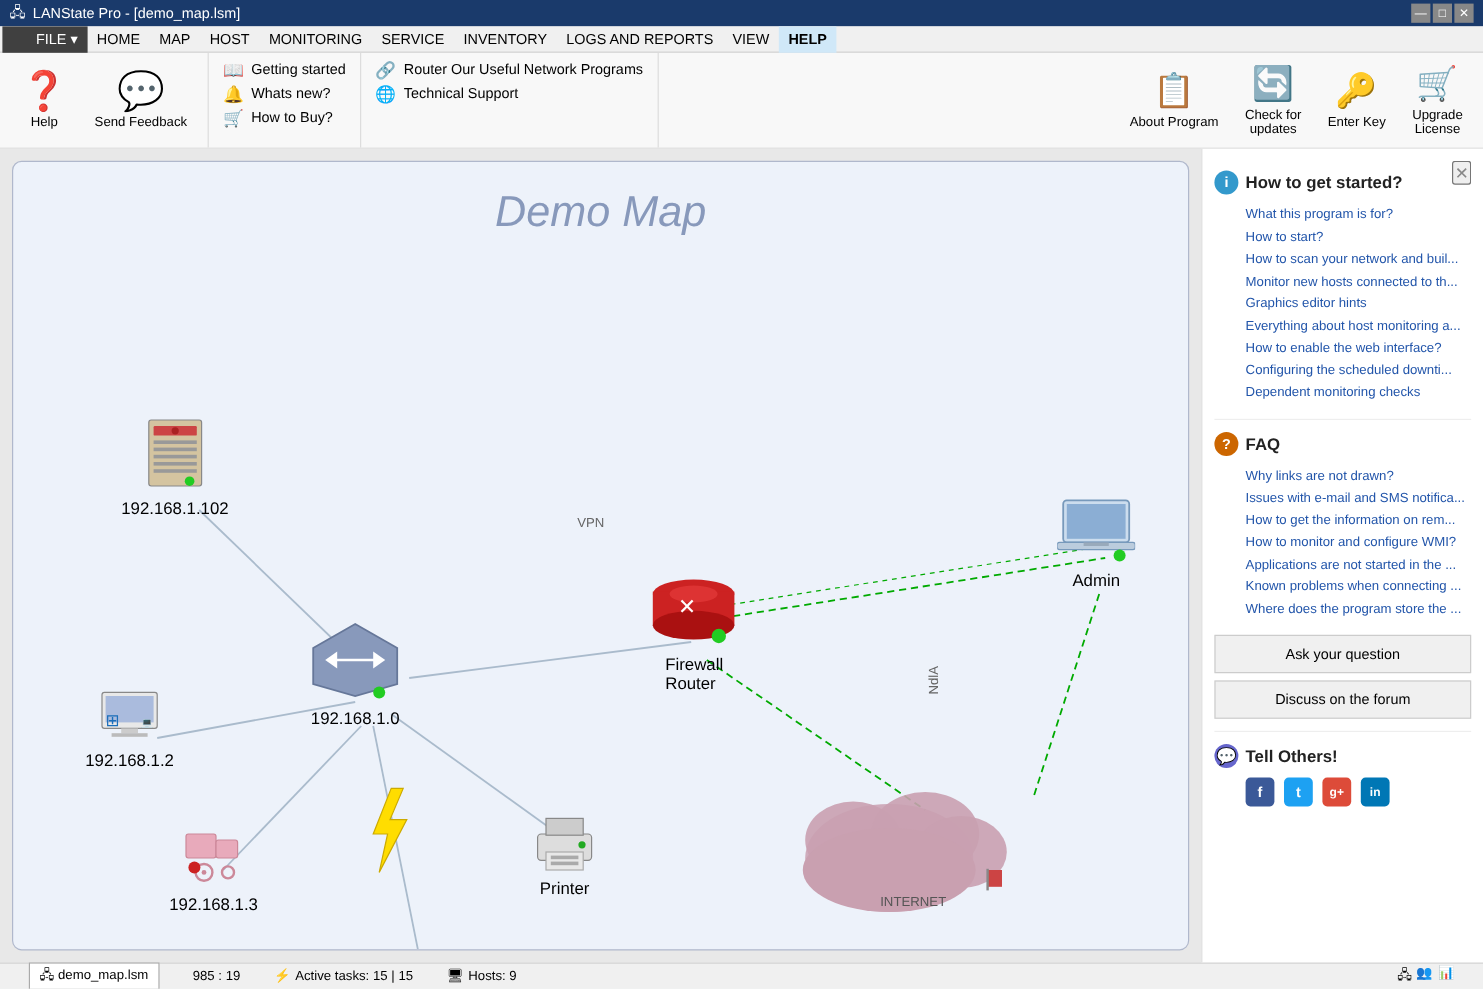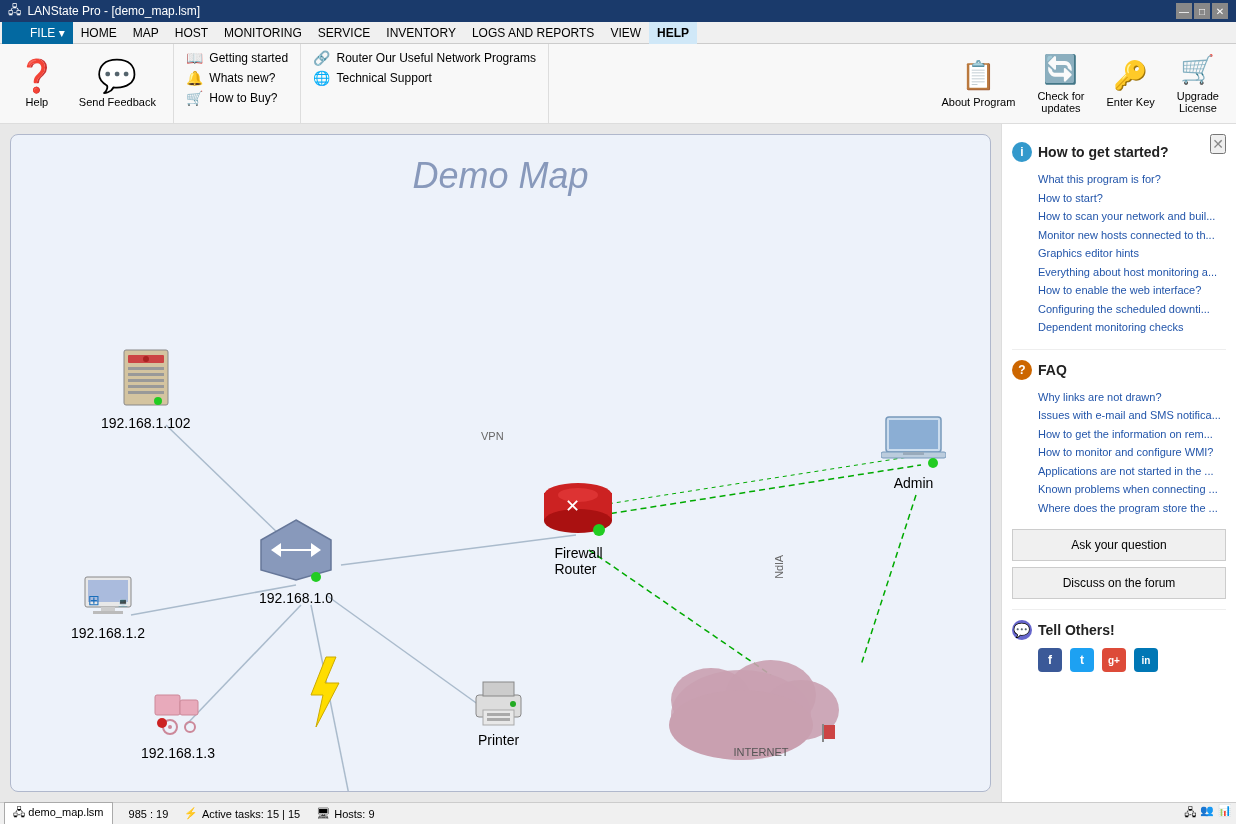--- a/index.html
+++ b/index.html
@@ -7,21 +7,21 @@
 
     
     #titlebar { background: #1a3a6b; color: white; height: 22px; display: flex; align-items: center; padding: 0 8px; font-size: 12px; justify-content: space-between; }
     #titlebar .title { display: flex; align-items: center; gap: 6px; }
     #titlebar .win-controls { display: flex; gap: 2px; }
     #titlebar .win-btn { width: 16px; height: 16px; background: #888; border: none; cursor: pointer; color: white; font-size: 10px; display: flex; align-items: center; justify-content: center; }
 
     
     #menubar { background: #f0f0f0; border-bottom: 1px solid #ccc; height: 22px; display: flex; align-items: center; padding: 0 2px; }
     .menu-item { padding: 2px 8px; cursor: pointer; font-size: 12px; height: 22px; display: flex; align-items: center; }
-    .menu-item.active { background: #0369a1; color: white; padding-left: 28px; }
+    .menu-item.active { background: #404040; color: white; padding-left: 28px; }
 
     
     #toolbar { background: #f8f8f8; border-bottom: 1px solid #ddd; display: flex; align-items: stretch; min-height: 80px; }
     .toolbar-group { display: flex; align-items: center; padding: 4px 8px; border-right: 1px solid #ddd; gap: 4px; }
     .toolbar-btn { display: flex; flex-direction: column; align-items: center; justify-content: center; padding: 4px 8px; cursor: pointer; min-width: 50px; border: 1px solid transparent; gap: 4px; }
     .toolbar-btn .icon { font-size: 28px; line-height: 1; }
     .toolbar-btn .label { font-size: 11px; text-align: center; white-space: nowrap; }
     .toolbar-dropdown-item { display: flex; align-items: center; gap: 6px; padding: 2px 4px; cursor: pointer; font-size: 12px; white-space: nowrap; }
     .toolbar-dropdown-item .icon-sm { font-size: 14px; }
 
@@ -53,21 +53,21 @@
     .help-btn { display: block; width: 100%; padding: 8px; margin: 6px 0; background: #f0f0f0; border: 1px solid #ccc; cursor: pointer; font-size: 12px; text-align: center; }
     .social-icons { display: flex; gap: 8px; margin-top: 6px; margin-left: 26px; }
     .social-icon { width: 24px; height: 24px; border-radius: 4px; display: flex; align-items: center; justify-content: center; color: white; font-size: 12px; font-weight: bold; cursor: pointer; }
     .social-fb { background: #3b5998; }
     .social-tw { background: #1da1f2; }
     .social-gp { background: #dd4b39; }
     .social-li { background: #0077b5; }
     .help-divider { border: none; border-top: 1px solid #eee; margin: 10px 0; }
 
     
-    #statusbar { height: 22px; background: #f0f0f0; border-top: 1px solid #ccc; display: flex; align-items: center; padding: 0 4px; gap: 16px; font-size: 11px; }
+    #statusbar { height: 22px; background: #f0f0f0; border-top: 1px solid #ccc; display: flex; align-items: center; padding: 0 24px; gap: 28px; font-size: 11px; }
     #statusbar .tab { background: white; border: 1px solid #aaa; padding: 1px 8px; font-size: 11px; }
     #statusbar .status-item { display: flex; align-items: center; gap: 4px; }
 
     
     .vpn-label { position: absolute; font-size: 11px; color: #666; }
     .ndla-label { position: absolute; font-size: 11px; color: #666; writing-mode: vertical-rl; transform: rotate(180deg); }
   </style>
 </head>
 <body>
 
@@ -244,21 +244,21 @@
         </div>
         <div class="node-label">192.168.1.3</div>
       </div>
 
       <div class="node" style="top:520px; left:290px;">
         <svg width="45" height="75" viewBox="0 0 45 75">
           <polygon points="25,2 10,40 22,40 15,72 38,28 24,28 35,2" fill="#ffdd00" stroke="#ccaa00" stroke-width="1"></polygon>
         </svg>
       </div>
 
-      <div class="node" style="top:545px; left:460px;">
+      <div class="node" style="top:545px; left:432px;">
         <svg width="55" height="50" viewBox="0 0 55 50">
           <rect x="5" y="15" width="45" height="22" rx="3" fill="#dddddd" stroke="#888" stroke-width="1"></rect>
           <rect x="12" y="2" width="31" height="14" fill="#cccccc" stroke="#888" stroke-width="1"></rect>
           <rect x="12" y="30" width="31" height="15" fill="#e8e8e8" stroke="#aaa" stroke-width="1"></rect>
           <circle cx="42" cy="24" r="3" fill="#22aa22"></circle>
           <rect x="16" y="33" width="23" height="3" fill="#aaa"></rect>
           <rect x="16" y="38" width="23" height="3" fill="#aaa"></rect>
         </svg>
         <div class="node-label">Printer</div>
       </div>

